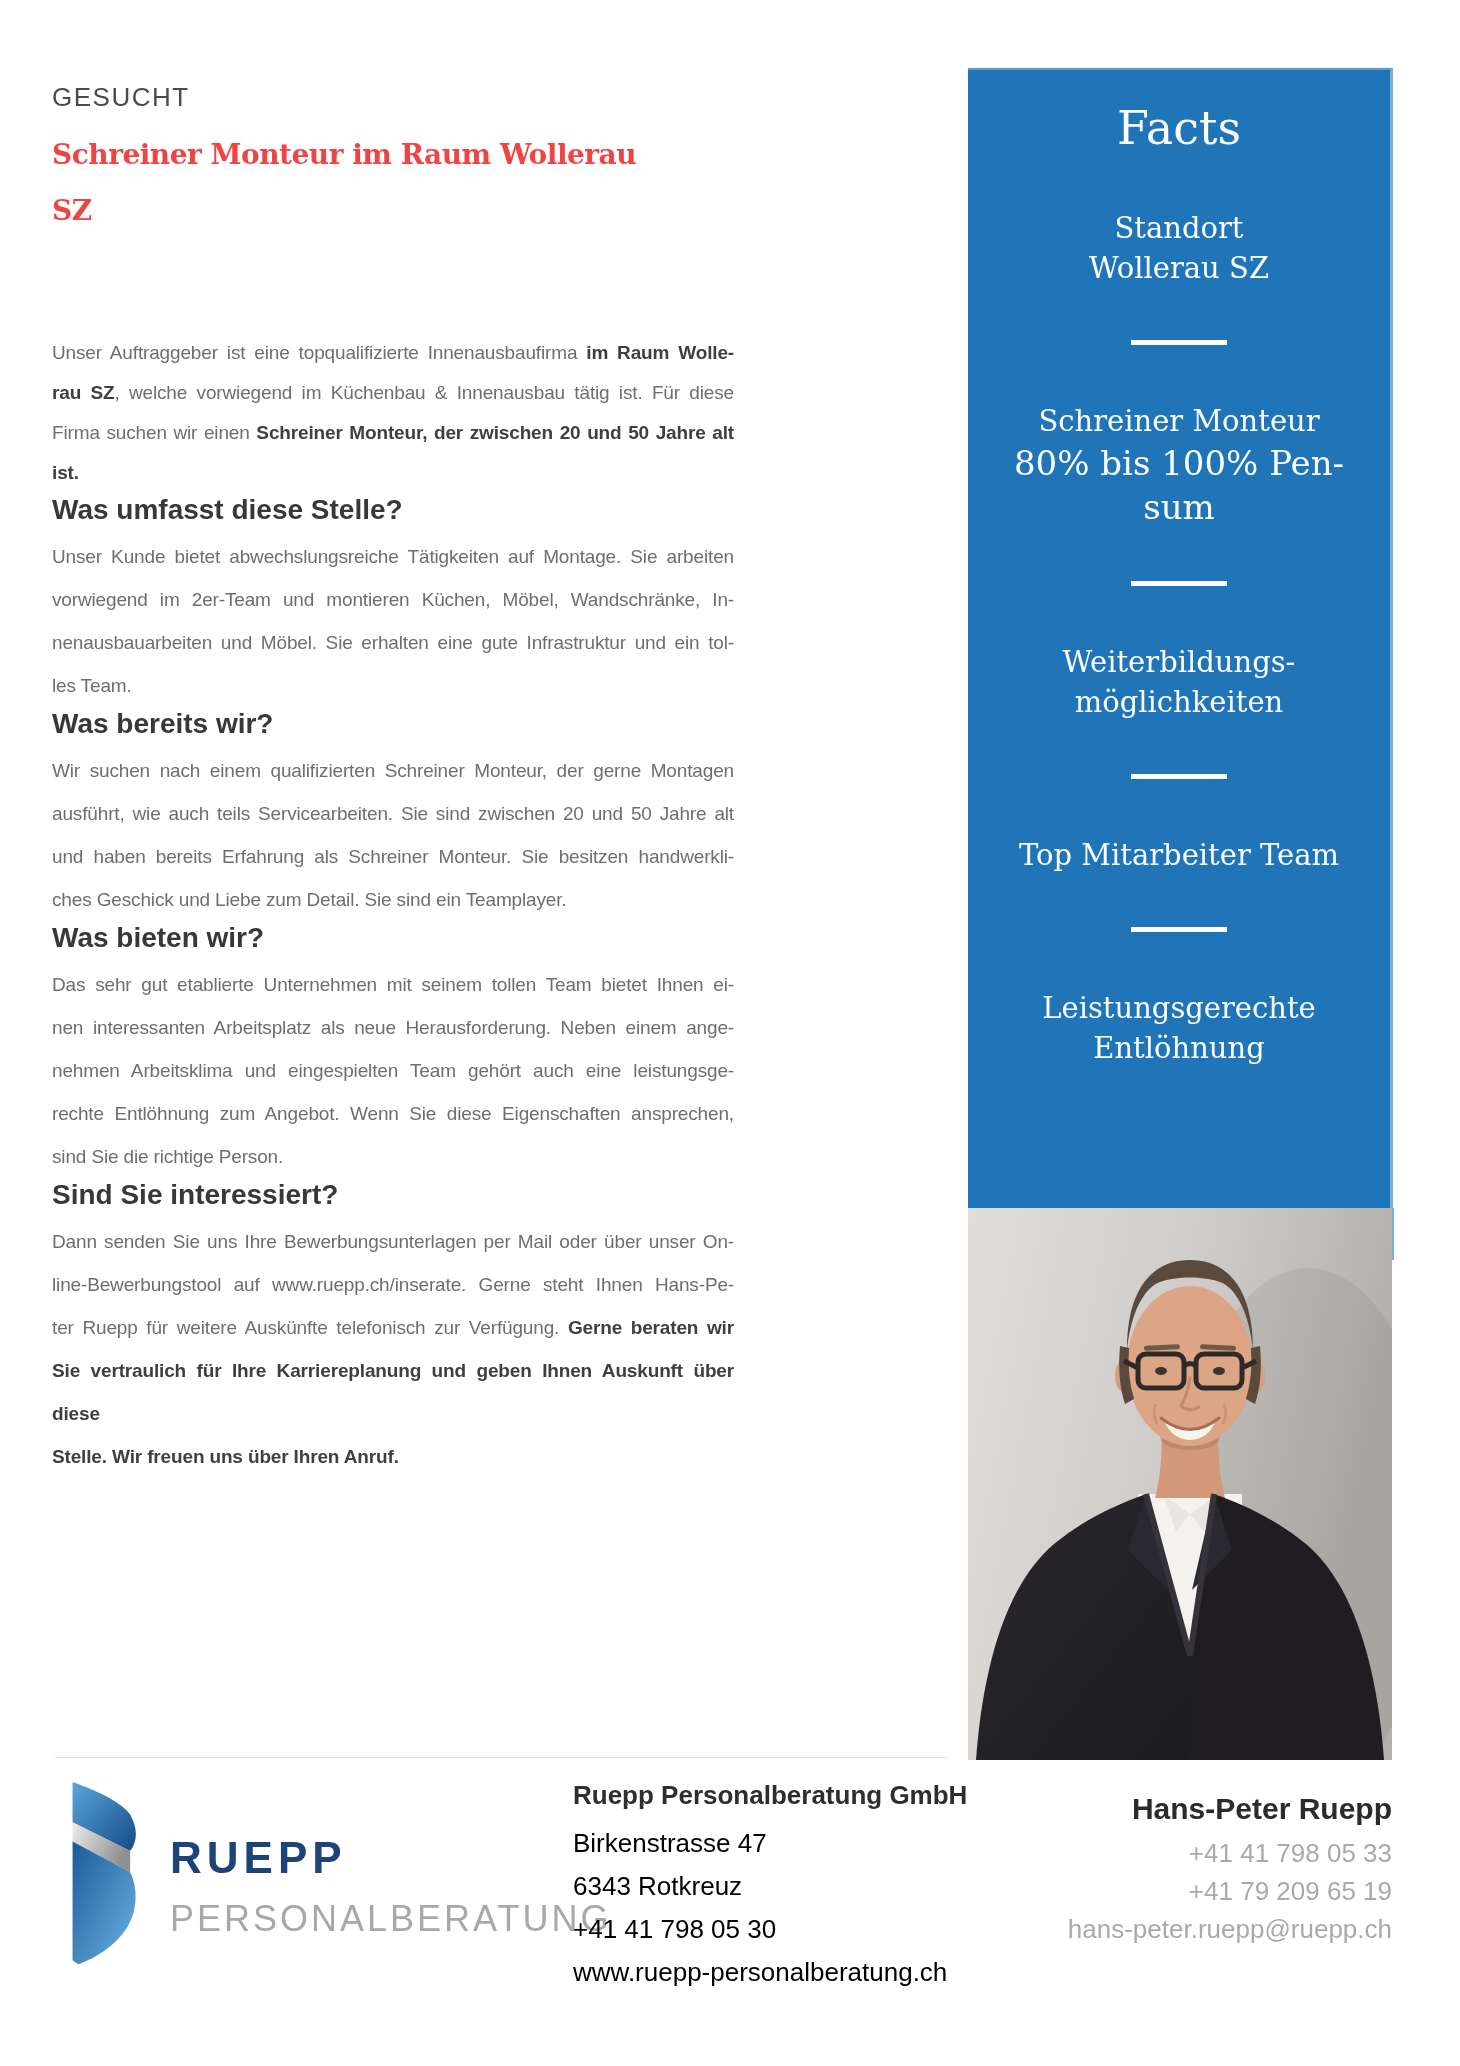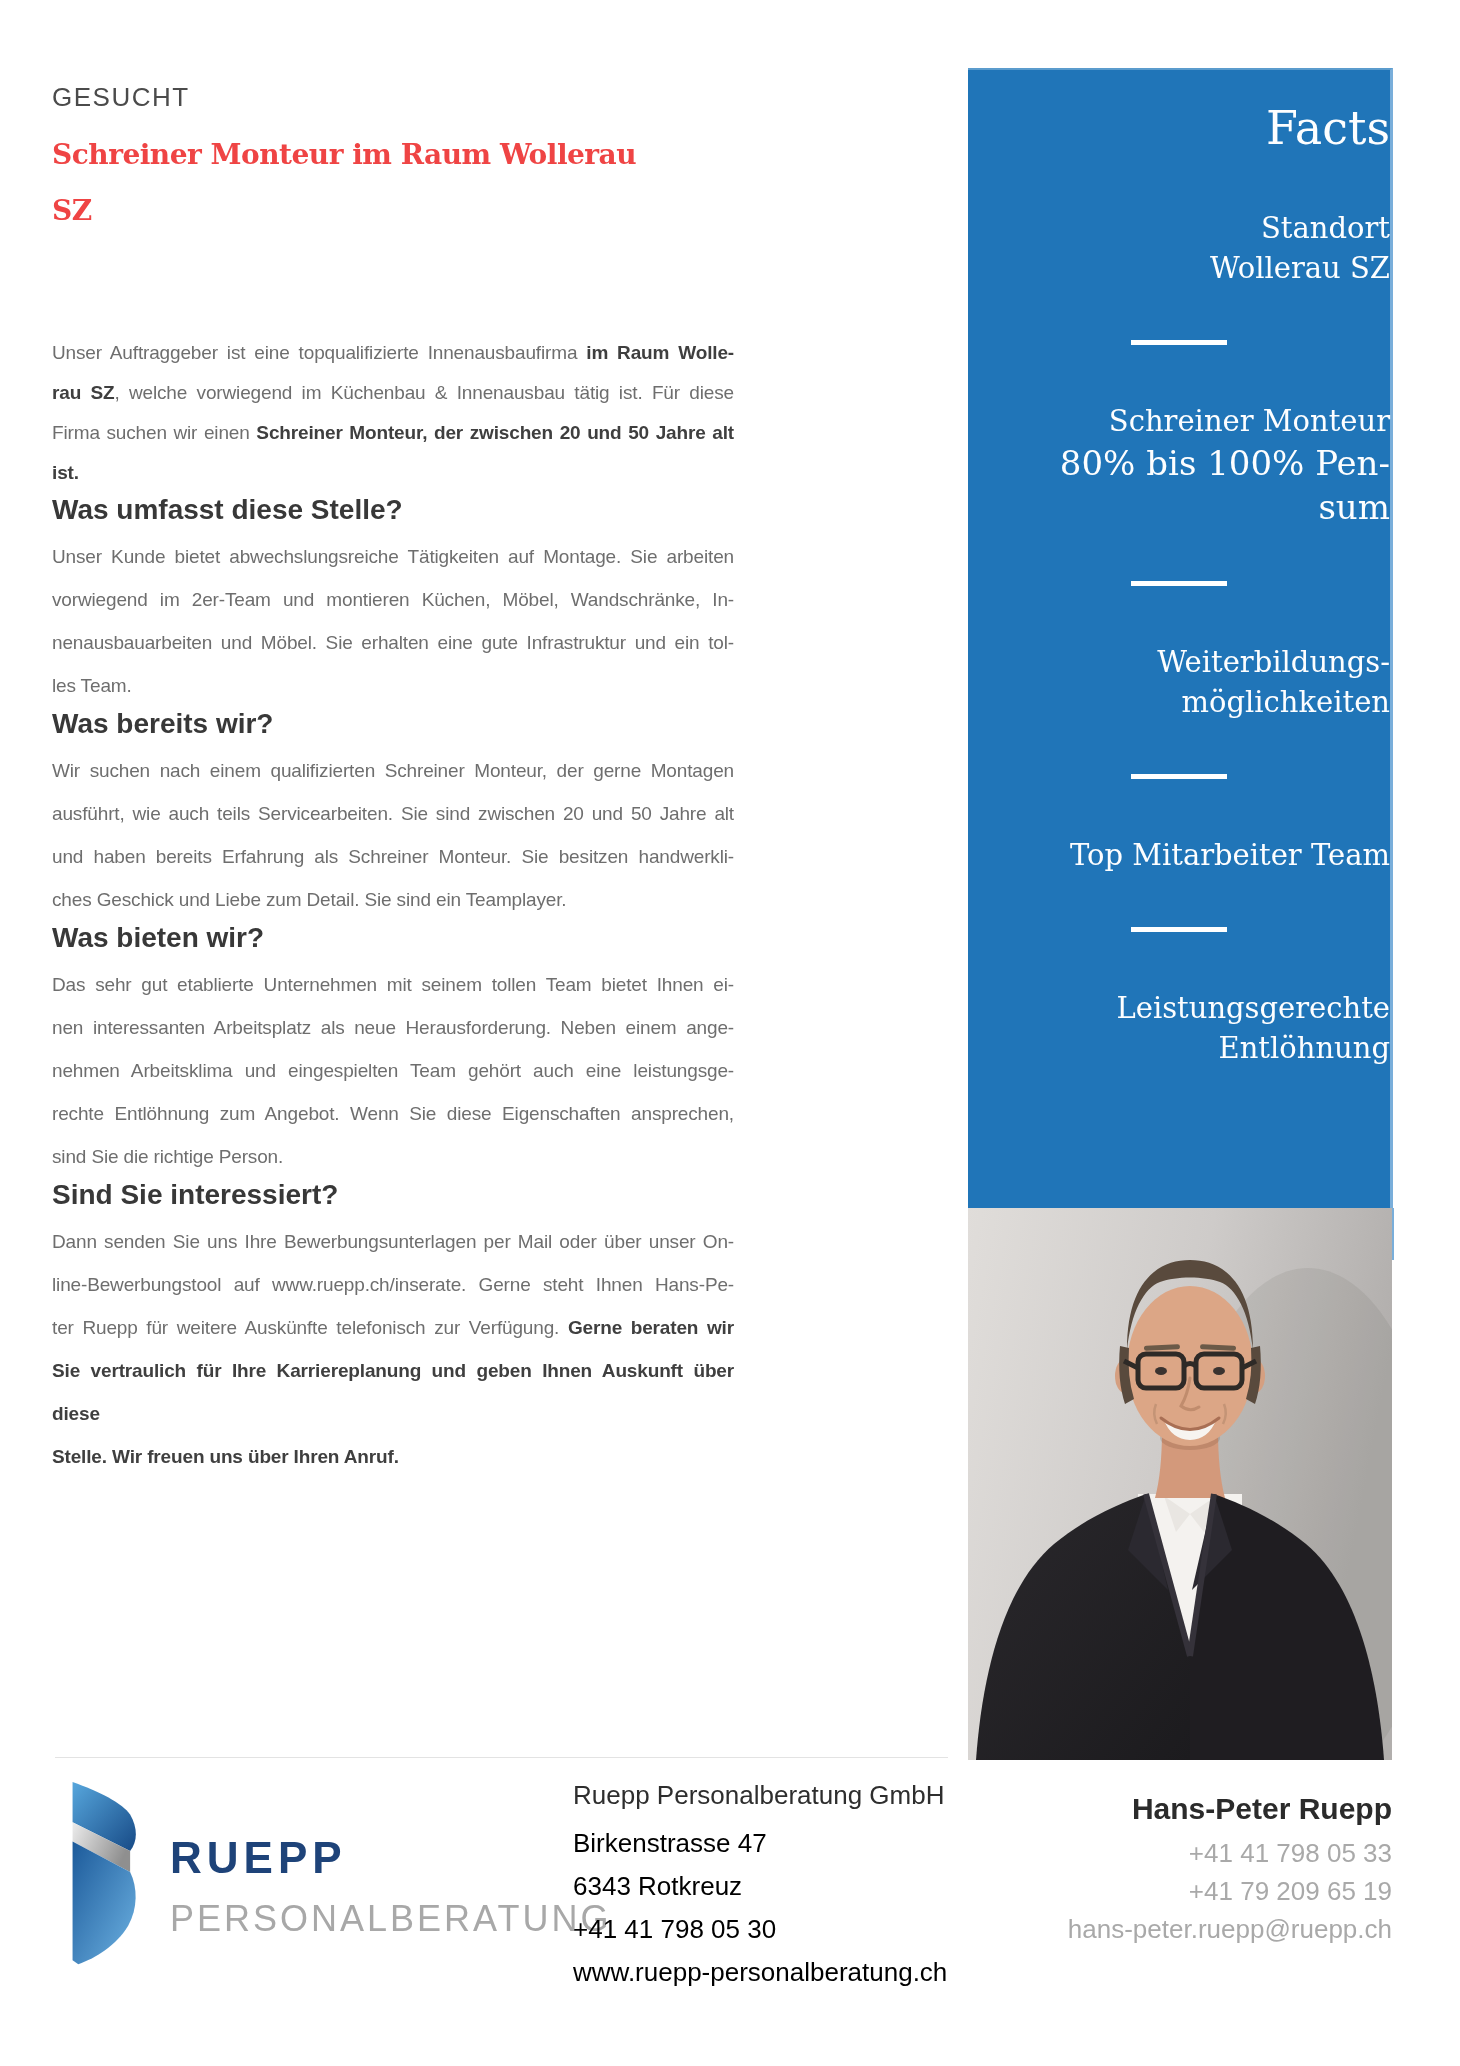--- a/index.html
+++ b/index.html
@@ -19,38 +19,38 @@
   .tl.just{text-align:justify;text-align-last:justify;}
   .b{font-weight:700;color:#3f3f3f;}
   h2.sec{font-size:28px;font-weight:700;color:#383838;margin:0;line-height:34px;
          font-family:"Liberation Sans",sans-serif;}
   .mt1{margin-top:40px}.mt2{margin-top:63px}.mt3{margin-top:76px}.mt4{margin-top:68px}
   .body{margin-top:8px;}
 
   
   .facts{position:absolute;left:968px;top:68px;width:425px;height:1140px;background:#2075b8;
          border-top:2px solid #5b9ccd;border-right:3px solid #79aeda;box-sizing:border-box;
-         text-align:right;color:#fdfeff;font-family:"DejaVu Serif",serif;padding-top:32px;}
+         text-align:center;color:#fdfeff;font-family:"DejaVu Serif",serif;padding-top:32px;}
   .facts-title{font-size:46px;line-height:52px;margin-bottom:54px;}
   .fl{font-size:29px;line-height:40px;}
   .fl.big{font-size:34px;line-height:44px;}
   .facts-div{width:96px;height:5px;background:#ffffff;margin:52px auto 56px;}
   .sliver{position:absolute;left:1386px;top:1208px;width:8px;height:52px;background:#79aeda;}
 
   
   .photo{position:absolute;left:968px;top:1208px;width:424px;height:552px;display:block;}
 
   
   .footer-divider{position:absolute;left:55px;top:1757px;width:893px;height:1px;background:#e3e3e3;}
   .logo-icon{position:absolute;left:66px;top:1780px;width:86px;height:188px;}
   .brand{position:absolute;left:170px;top:1833px;font-size:44px;font-weight:700;
          color:#1e4379;letter-spacing:5px;}
   .brand-sub{position:absolute;left:170px;top:1898px;font-size:36px;color:#a8a8a8;letter-spacing:3px;}
   .company{position:absolute;left:573px;top:1778px;}
-  .company .name{font-size:26px;font-weight:400;color:#2e2e2e;line-height:34px;margin-bottom:10px;}
+  .company .name{font-size:26px;font-weight:700;color:#2e2e2e;line-height:34px;margin-bottom:10px;}
   .company .row{font-size:26px;color:#000000;line-height:43px;}
   .contact{position:absolute;right:68px;top:1790px;text-align:right;}
   .contact .name{font-size:30px;font-weight:700;color:#2b2b2b;line-height:38px;margin-bottom:6px;}
   .contact .row{font-size:26px;color:#a9a9a9;line-height:38px;}
 </style>
 </head>
 <body>
 
 <div class="page">
 

